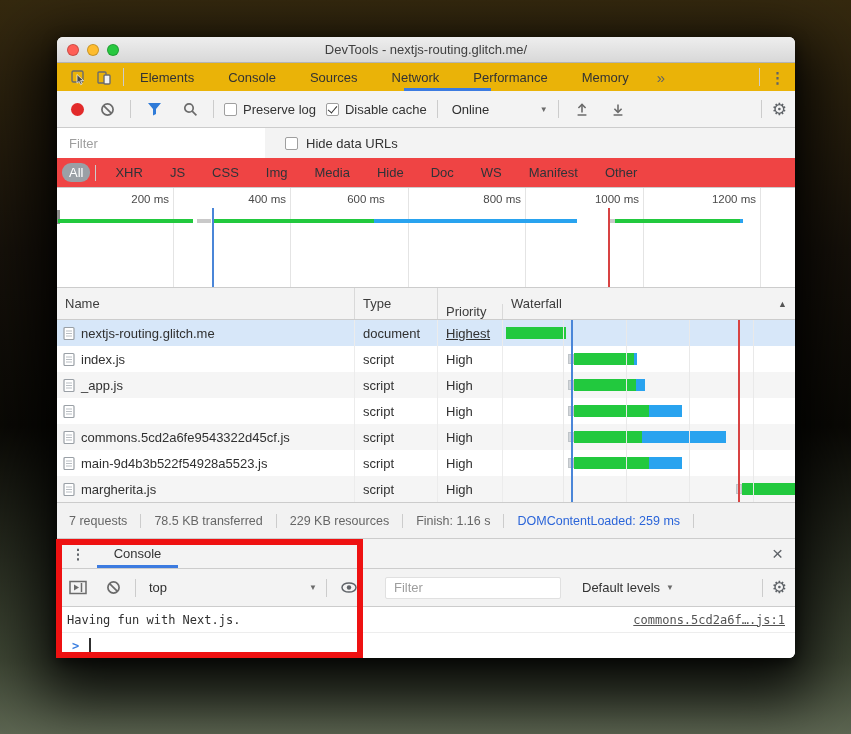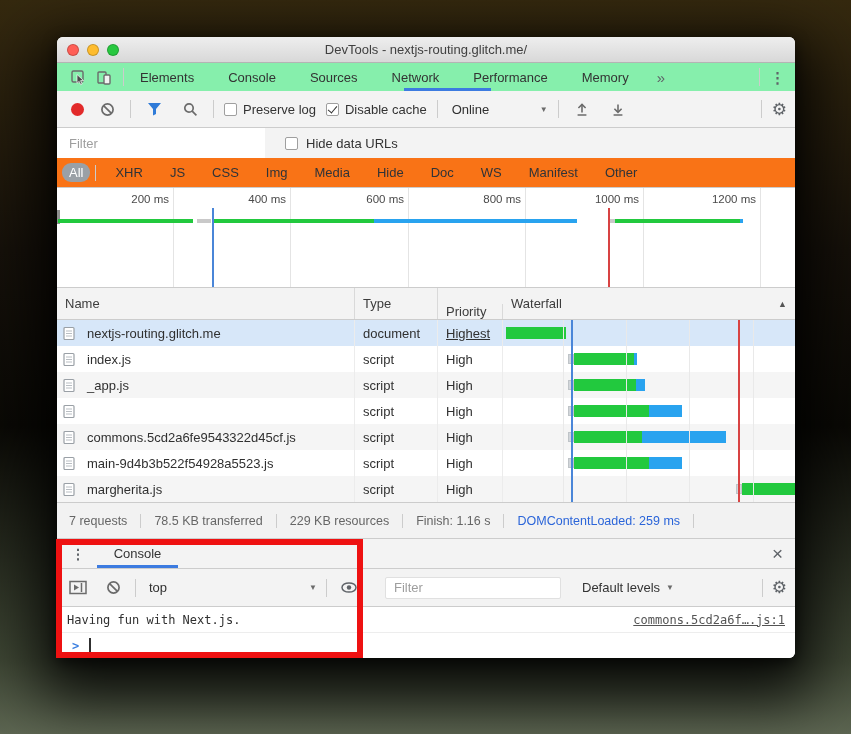--- a/index.html
+++ b/index.html
@@ -16,21 +16,21 @@
     font-size:13px; color:#303030;
   }
   
   .titlebar{ height:26px; background:linear-gradient(#eeeeee,#d8d8d8); border-bottom:1px solid #b4b4b4;
     display:flex; align-items:center; position:relative; }
   .lights{ display:flex; gap:8px; margin-left:10px; }
   .light{ width:12px; height:12px; border-radius:50%; border:.5px solid rgba(0,0,0,.2); }
   .light.red{ background:#ff5f57; } .light.yellow{ background:#febc2e; } .light.green{ background:#28c840; }
   .title{ position:absolute; left:0; right:0; text-align:center; font-weight:500; color:#404040; }
   
-  .tabbar{ height:28px; background:#86efac; display:flex; align-items:center; position:relative; }
+  .tabbar{ height:28px; background:#eab308; display:flex; align-items:center; position:relative; }
   .icbtn{ display:flex; align-items:center; justify-content:center; width:26px; height:24px; }
   .vsep{ width:1px; height:18px; background:#ccc; display:inline-block; }
   .tabs{ display:flex; align-items:center; margin-left:14px; gap:30px; }
   .tab{ color:#333; padding:5px 2px; position:relative; cursor:default; }
   .tab-underline{ position:absolute; bottom:0; height:3px; background:#3c7be0; }
   .more{ color:#5f6368; font-size:15px; margin-left:26px; }
   .kebab{ color:#5f6368; font-size:15px; font-weight:bold; line-height:1; }
   .tabbar .right{ position:absolute; right:0; display:flex; align-items:center; gap:10px; padding-right:10px; }
   
   .nettoolbar{ height:37px; background:#f3f3f3; border-bottom:1px solid #ccc; display:flex; align-items:center; padding:0 8px; gap:10px; }
@@ -42,41 +42,41 @@
   .ctrl{ display:flex; align-items:center; gap:6px; }
   .chev{ color:#6b6b6b; font-size:8px; }
   .throttle{ display:flex; align-items:center; width:96px; justify-content:space-between; margin-left:4px; }
   .gear{ color:#5f6368; font-size:17px; line-height:1; }
   .spacer{ flex:1; }
   
   .filterrow{ height:30px; background:#f3f3f3; display:flex; align-items:center; }
   .filterbox{ width:208px; height:30px; background:#fff; display:flex; align-items:center; padding-left:12px; color:#9e9e9e; }
   .hide-urls{ display:flex; align-items:center; gap:8px; margin-left:20px; }
   
-  .pillsrow{ height:30px; background:#f97316; border-bottom:1px solid #ccc; display:flex; align-items:center; padding-left:5px; }
+  .pillsrow{ height:30px; background:#ef4444; border-bottom:1px solid #ccc; display:flex; align-items:center; padding-left:5px; }
   .pill{ color:#2f3338; padding:2px 7px; margin-right:13px; }
   .pill.active{ background:#9aa0a6; color:#fff; border-radius:9px; margin-right:5px; }
   .pillsep{ width:1px; height:16px; background:#ccc; margin-right:12px; }
   
   .overview{ height:100px; background:#fff; border-bottom:1px solid #ccc; position:relative; }
   .ov-grid{ position:absolute; top:0; bottom:0; width:1px; background:#e4e4e4; }
   .ov-label{ position:absolute; top:5px; width:76px; text-align:right; font-size:11.5px; color:#4a4a4a; }
   .ov-bar{ position:absolute; top:31px; height:4px; }
   .ov-marker{ position:absolute; top:20px; bottom:0; width:1.5px; }
   .ov-handle{ position:absolute; left:0; top:22px; width:3px; height:14px; background:#8f8f8f; }
   
   .thead{ height:32px; background:#f3f3f3; border-bottom:1px solid #ccc; display:flex; color:#3c3c3c; }
   .th{ display:flex; align-items:center; padding-left:8px; border-right:1px solid #d9d9d9; }
   .th:last-child{ border-right:none; }
   .sort{ margin-left:auto; margin-right:8px; font-size:9px; color:#555; }
   .rows{ position:relative; height:182px; background:#fff; }
   .row{ height:26px; display:flex; align-items:center; }
   .cell{ height:100%; display:flex; align-items:center; padding-left:8px; border-right:1px solid #ececec; overflow:hidden; white-space:nowrap; }
   .cell:last-child{ border-right:none; }
-  .namecell{ gap:12px; padding-left:6px; }
+  .namecell{ gap:6px; padding-left:6px; }
   .wfcell{ position:relative; padding:0; }
   .bar{ position:absolute; top:7px; height:12px; }
   .bar.green{ background:var(--green); } .bar.blue{ background:var(--blue); }
   .bar.gray{ background:#d2d6da; height:10px; top:8px; border:1px solid #bfc4c8; }
   .wf-grid{ position:absolute; top:0; bottom:0; width:1px; background:#e9e9e9; }
   .wf-marker{ position:absolute; top:0; bottom:0; width:1.5px; }
   .docicon{ flex:0 0 auto; }
   
   .summary{ height:37px; background:#f2f2f2; border-top:1px solid #ccc; border-bottom:1px solid #ccc;
     display:flex; align-items:center; gap:13px; padding-left:12px; color:#666; font-size:12.5px; }
@@ -242,21 +242,21 @@
       <div class="pill">Other</div>
     </div>
 
   <div class="overview" id="overview">
     <div class="ov-handle"></div>
   <div class="ov-grid" style="left: 116px;"></div>
       <div class="ov-label" style="left: 36px;">200 ms</div>
       <div class="ov-grid" style="left: 233px;"></div>
       <div class="ov-label" style="left: 153px;">400 ms</div>
       <div class="ov-grid" style="left: 351px;"></div>
-      <div class="ov-label" style="left: 271px;">600 ms</div>
+      <div class="ov-label" style="left: 271px; text-align: center;">600 ms</div>
       <div class="ov-grid" style="left: 468px;"></div>
       <div class="ov-label" style="left: 388px;">800 ms</div>
       <div class="ov-grid" style="left: 586px;"></div>
       <div class="ov-label" style="left: 506px;">1000 ms</div>
       <div class="ov-grid" style="left: 703px;"></div>
       <div class="ov-label" style="left: 623px;">1200 ms</div>
       <div class="ov-bar" style="left: 1px; width: 135px; background: rgb(34, 201, 62);"></div>
       <div class="ov-bar" style="left: 140px; width: 14px; background: rgb(201, 201, 201);"></div>
       <div class="ov-bar" style="left: 157px; width: 160px; background: rgb(34, 201, 62);"></div>
       <div class="ov-bar" style="left: 317px; width: 203px; background: rgb(41, 163, 239);"></div>

